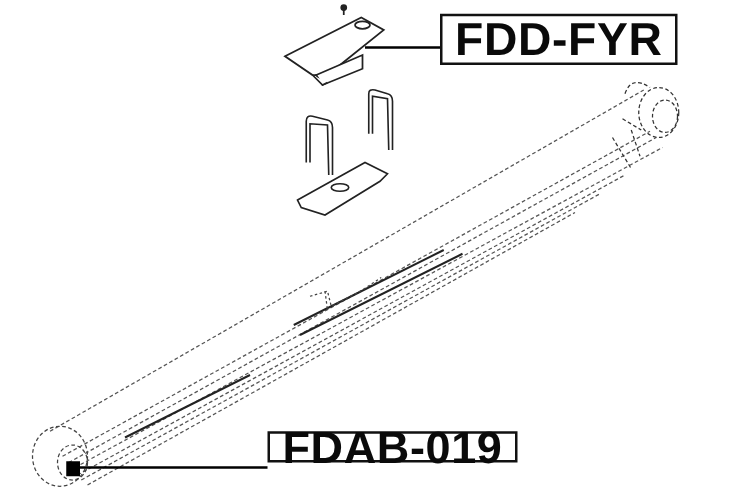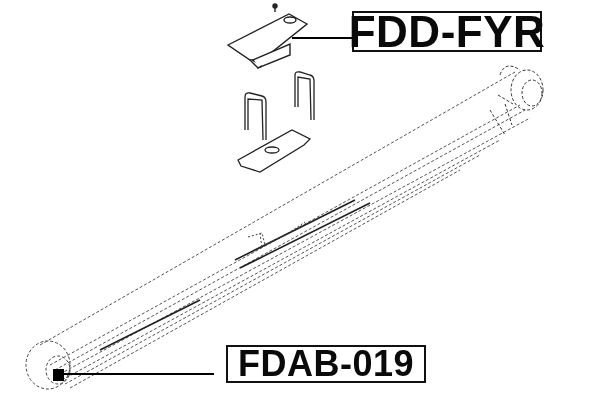--- a/index.html
+++ b/index.html
@@ -4,22 +4,22 @@
 <style>
   html, body { margin:0; padding:0; background:#ffffff; }
   body { width:600px; height:400px; position:relative; overflow:hidden; font-family:"Liberation Sans", sans-serif; }
   svg.diagram { position:absolute; left:0; top:0; width:600px; height:400px; }
   .label-box {
     position:absolute; background:#fff; border:2px solid #111;
     font-family:"Liberation Sans", sans-serif; font-weight:bold; color:#0a0a0a;
     line-height:1; white-space:nowrap; box-sizing:border-box;
     display:flex; align-items:center; justify-content:center;
   }
-  #label-top { left:352px; top:11px; width:190px; height:41px; font-size:44px; letter-spacing:0.5px; }
-  #label-bottom { left:226px; top:345px; width:200px; height:38px; font-size:36px; letter-spacing:0.5px; }
+  #label-top { left:352px; top:11px; width:190px; height:41px; font-size:37px; letter-spacing:0.5px; }
+  #label-bottom { left:214px; top:345px; width:200px; height:25px; font-size:36px; letter-spacing:0.5px; }
 </style>
 </head>
 <body>
 
 <svg class="diagram" viewBox="0 0 600 400" xmlns="http://www.w3.org/2000/svg">
 
   <g fill="none" stroke="#555" stroke-width="1" stroke-dasharray="3,2">
     <line x1="40" y1="345" x2="515" y2="72"></line>
     <line x1="50" y1="365" x2="520" y2="105"></line>
     <line x1="55" y1="370" x2="525" y2="110"></line>

